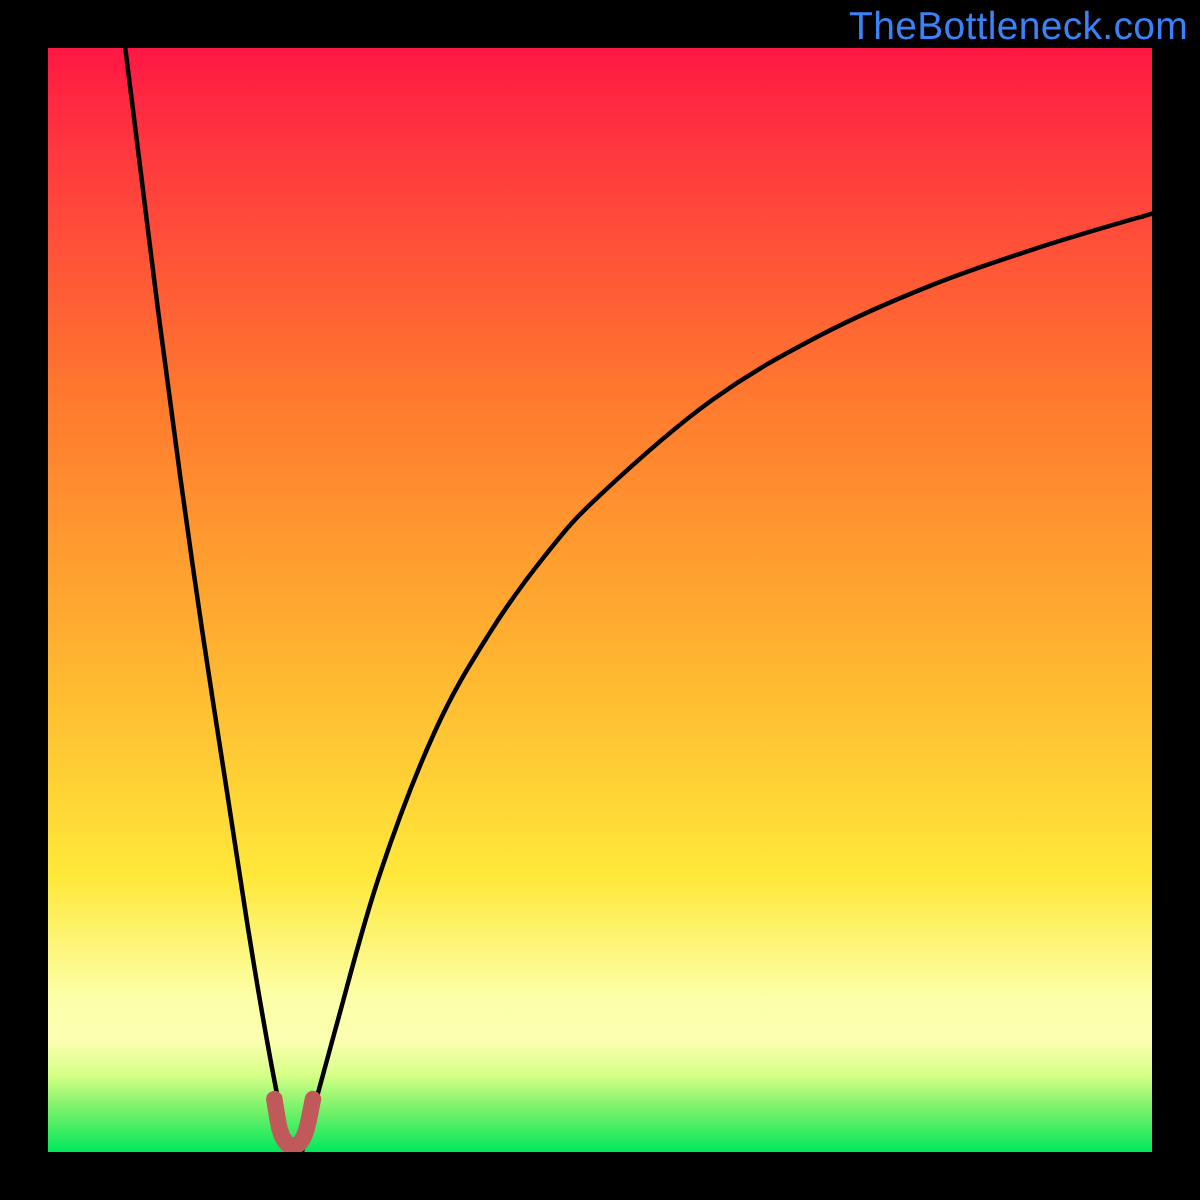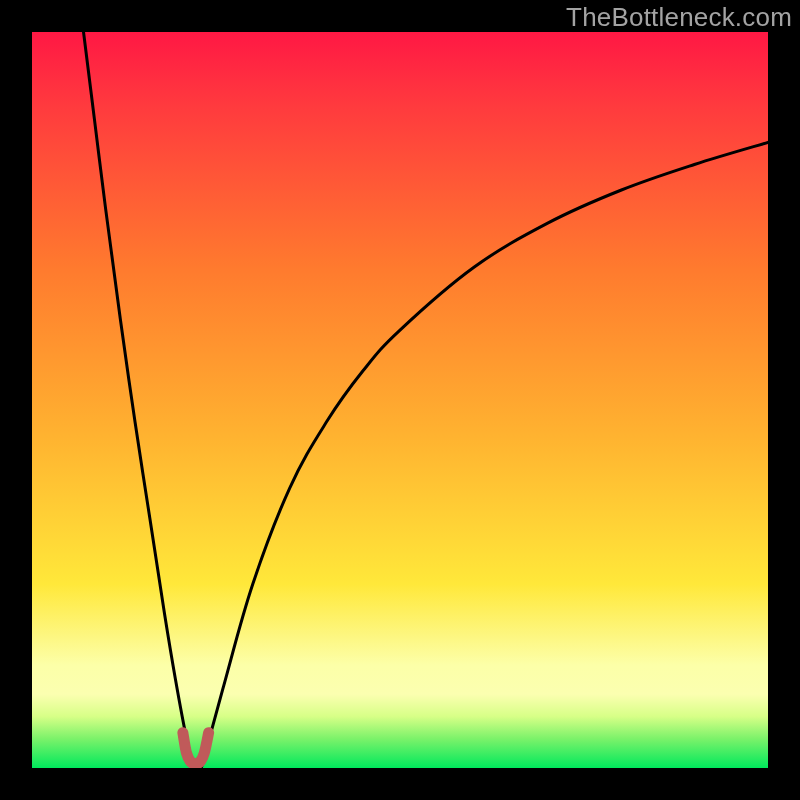--- a/index.html
+++ b/index.html
@@ -25,21 +25,21 @@
     width: 736px;
     height: 736px;
   }
   .watermark {
     position: absolute;
     top: 2px;
     right: 8px;
     font-family: Arial, Helvetica, sans-serif;
     font-size: 26px;
     font-weight: 500;
-    color: #a3a3a3;
+    color: #3b82f6;
     letter-spacing: 0.2px;
     z-index: 10;
   }
   svg {
     display: block;
   }
 </style>
 </head>
 <body>
 

